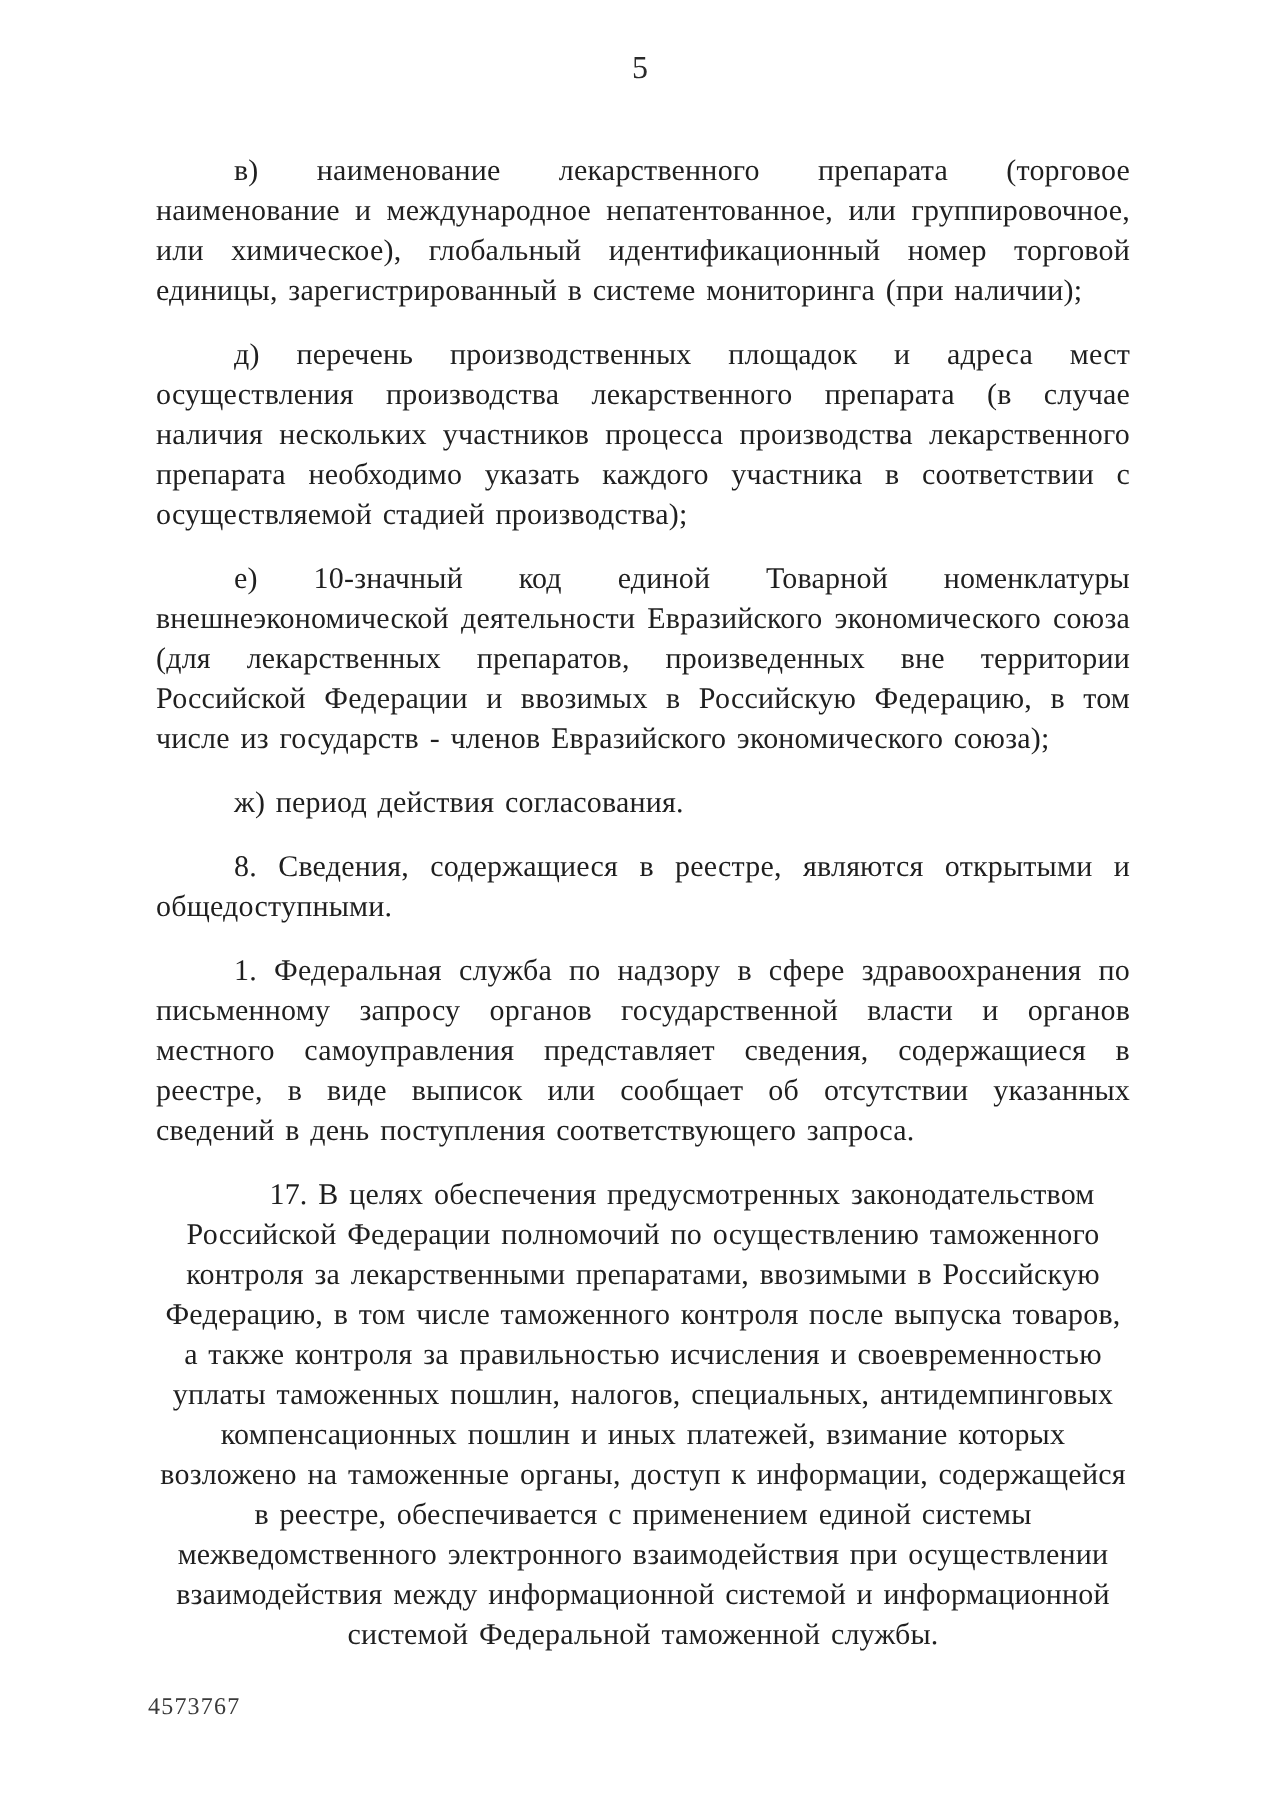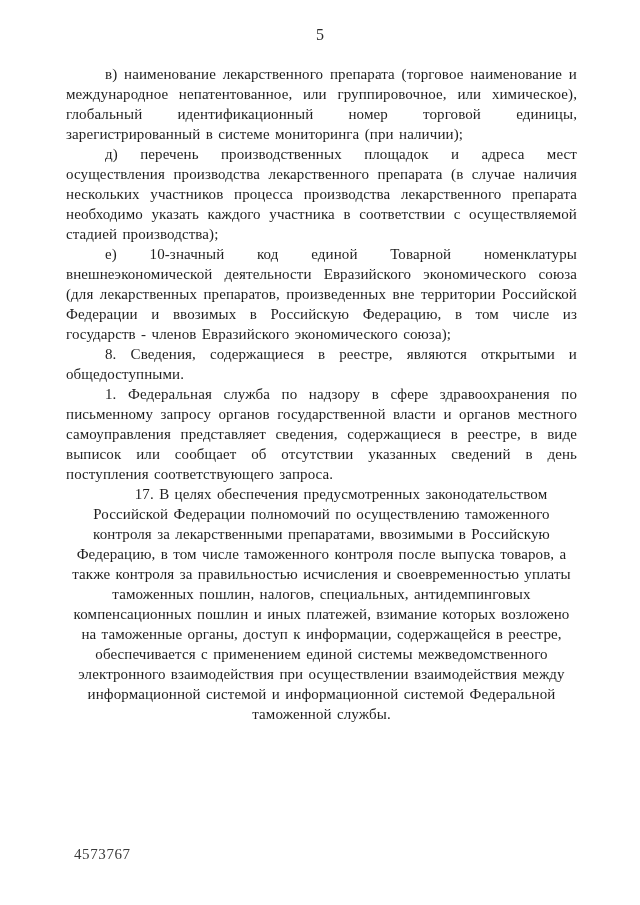--- a/index.html
+++ b/index.html
@@ -25,52 +25,53 @@
     font-size: 16px;
     color: #2a2a2a;
   }
   .content {
     position: absolute;
     top: 64px;
     left: 66px;
     width: 511px;
   }
   .content p {
-    margin: 0;
+    margin: 12px;
     padding: 0;
     font-size: 15px;
     line-height: 20px;
     text-align: justify;
     text-indent: 39px;
     word-spacing: 1.5px;
     letter-spacing: 0.1px;
   }
   .content p:last-child {
     text-align: center;
   }
   .footer-code {
     position: absolute;
     left: 74px;
     top: 846px;
-    font-size: 15px;
+    font-size: 12px;
     letter-spacing: 0.6px;
     color: #3a3a3a;
   }
 </style>
 </head>
 <body>
 
 <div class="page">
 
   <div class="page-number">5</div>
 
   <div class="content">
     <p>в) наименование лекарственного препарата (торговое наименование и международное непатентованное, или группировочное, или химическое), глобальный идентификационный номер торговой единицы, зарегистрированный в системе мониторинга (при наличии);</p>
     <p>д) перечень производственных площадок и адреса мест осуществления производства лекарственного препарата (в случае наличия нескольких участников процесса производства лекарственного препарата необходимо указать каждого участника в соответствии с осуществляемой стадией производства);</p>
     <p>е) 10-значный код единой Товарной номенклатуры внешнеэкономической деятельности Евразийского экономического союза (для лекарственных препаратов, произведенных вне территории Российской Федерации и ввозимых в Российскую Федерацию, в том числе из государств - членов Евразийского экономического союза);</p>
+    <p>ж)  период действия согласования.</p>
     <p>8. Сведения, содержащиеся в реестре, являются открытыми и общедоступными.</p>
     <p>1. Федеральная служба по надзору в сфере здравоохранения по письменному запросу органов государственной власти и органов местного самоуправления представляет сведения, содержащиеся в реестре, в виде выписок или сообщает об отсутствии указанных сведений в день поступления соответствующего запроса.</p>
     <p>17. В целях обеспечения предусмотренных законодательством Российской Федерации полномочий по осуществлению таможенного контроля за лекарственными препаратами, ввозимыми в Российскую Федерацию, в том числе таможенного контроля после выпуска товаров, а также контроля за правильностью исчисления и своевременностью уплаты таможенных пошлин, налогов, специальных, антидемпинговых компенсационных пошлин и иных платежей, взимание которых возложено на таможенные органы, доступ к информации, содержащейся в реестре, обеспечивается с применением единой системы межведомственного электронного взаимодействия при осуществлении взаимодействия между информационной системой и информационной системой Федеральной таможенной службы.</p>
   </div>
 
   <div class="footer-code">4573767</div>
 
 </div>
 
 </body></html>

